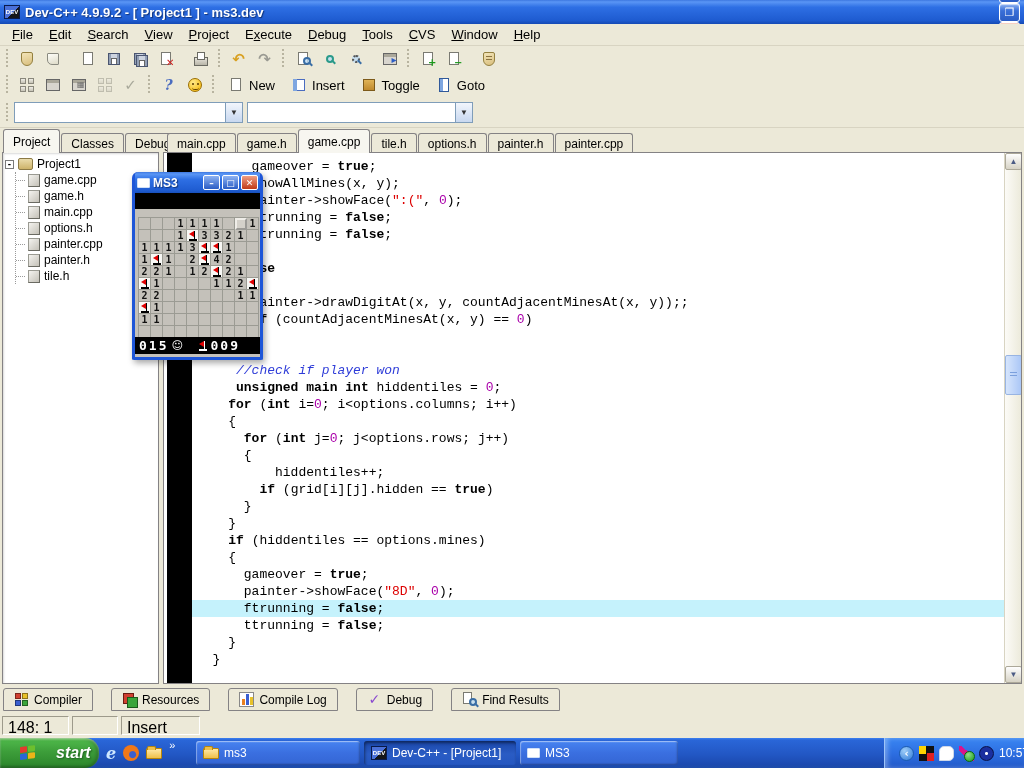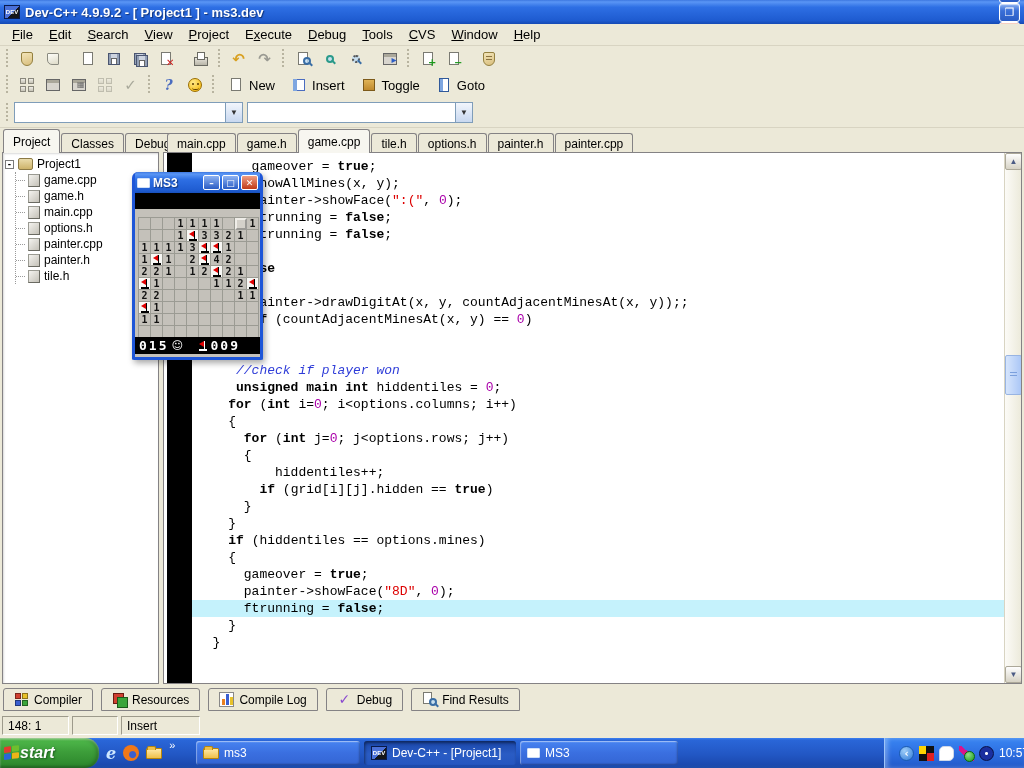--- a/index.html
+++ b/index.html
@@ -149,45 +149,45 @@
     border-top:3px solid transparent;border-bottom:3px solid transparent;border-right:5px solid #e00000;}
   .flg::after{content:"";position:absolute;left:5px;top:0;width:1px;height:8px;background:#000;}
   .flg.wht{border-bottom-color:#fff;}
   .flg.wht::after{background:#fff;}
   .ms3-status{height:17px;background:#000;color:#fff;display:flex;align-items:center;gap:3px;
     padding:0 4px;font:bold 13px "DejaVu Sans Mono",monospace;letter-spacing:2px;}
   .smiley{width:11px;height:11px;color:#fff;font-size:11px;line-height:11px;font-family:"DejaVu Sans",sans-serif;letter-spacing:0;}
   .ms3-status .flg{margin-left:14px;}
 
   
-  .btabs{position:absolute;left:3px;top:688px;height:25px;display:flex;align-items:flex-start;gap:8px;}
+  .btabs{position:absolute;left:3px;top:688px;height:25px;display:flex;align-items:flex-start;gap:18px;}
   .btab{background:#ece9d8;border:1px solid #848284;border-radius:3px 3px 0 0;height:23px;
     display:flex;align-items:center;gap:5px;padding:0 10px;font-size:12px;}
   .bic{position:relative;width:15px;height:15px;}
   .bt-compiler span{position:absolute;width:6px;height:6px;}
   .bt-resources::before{content:"";position:absolute;left:1px;top:1px;width:9px;height:9px;background:#d04030;border:1px solid #6a1a10;}
   .bt-resources::after{content:"";position:absolute;left:5px;top:5px;width:9px;height:9px;background:#3aa53a;border:1px solid #1a5a1a;}
   .bt-log{background:#fff;border:1px solid #888;}
   .bt-log span{position:absolute;bottom:1px;width:3px;}
   .bt-debug{color:#8a4ad0;font:bold 14px "DejaVu Sans",sans-serif;line-height:15px;text-align:center;}
   .bt-find .pg{left:1px;top:0;width:9px;height:12px;}
   .bt-find .mg{right:0;bottom:1px;}
 
   
   .statusbar{position:absolute;left:0;top:714px;width:1024px;height:23px;background:#ece9d8;
     display:flex;align-items:center;gap:3px;padding:2px;}
-  .sbpanel{height:19px;border:1px solid;border-color:#9d9a8b #fff #fff #9d9a8b;padding:2px 5px;font-size:12px;white-space:nowrap;overflow:hidden;}
+  .sbpanel{height:19px;border:1px solid;border-color:#9d9a8b #fff #fff #9d9a8b;padding:2px 5px;font-size:16px;white-space:nowrap;overflow:hidden;}
 
   
   .taskbar{position:absolute;left:0;top:738px;width:1024px;height:30px;
     background:linear-gradient(180deg,#3a80f0 0%,#2a66d8 7%,#2257c4 55%,#1c4ab0 88%,#1e4ca8 100%);}
   .startbtn{position:absolute;left:0;top:0;width:99px;height:30px;border-radius:0 14px 14px 0;
     background:linear-gradient(180deg,#7fdc6f 0%,#4db649 10%,#3d9e3a 45%,#2f8a2e 88%,#236f24 100%);
     box-shadow:inset -2px 0 4px rgba(0,0,0,.3),inset 0 1px 2px rgba(255,255,255,.5);
-    display:flex;align-items:center;gap:0;padding-left:4px;color:#fff;
+    display:flex;align-items:center;gap:20px;padding-left:20px;color:#fff;
     font:bold italic 16px "Liberation Sans",sans-serif;text-shadow:1px 1px 2px #1d5c1d;text-align:right;}
   .sflag{width:16px;height:14px;display:grid;grid-template-columns:7px 7px;grid-auto-rows:6px;gap:1px;transform:skewY(-8deg);}
   .sflag span{border-radius:1px;}
   .ql{position:absolute;left:102px;top:0;height:30px;display:flex;align-items:center;gap:7px;padding-left:4px;}
   .qlie{color:#cfe8ff;font:bold italic 16px "DejaVu Serif",serif;}
   .qlff{width:16px;height:16px;border-radius:50%;background:radial-gradient(circle at 60% 60%,#3a5fd0 0 22%,#f07818 30% 70%,#d8480e 100%);}
   .fold{position:relative;width:16px;height:11px;background:linear-gradient(#ffe9a8,#f0c04a);border:1px solid #b8860b;border-radius:1px;}
   .fold::before{content:"";position:absolute;top:-3px;left:0;width:7px;height:3px;background:#f0c04a;border:1px solid #b8860b;border-bottom:none;border-radius:2px 2px 0 0;}
   .chev{color:#fff;font-size:11px;align-self:flex-start;margin-top:1px;}
   .task{position:absolute;top:3px;height:24px;border-radius:3px;display:flex;align-items:center;gap:5px;
@@ -473,20 +473,21 @@
         <div class="line">      <span class="t-p">{</span></div>
         <div class="line">          <span class="t-p">hiddentiles++;</span></div>
         <div class="line">        <span class="t-k">if</span><span class="t-p"> (grid[i][j].hidden == </span><span class="t-k">true</span><span class="t-p">)</span></div>
         <div class="line">      <span class="t-p">}</span></div>
         <div class="line">    <span class="t-p">}</span></div>
         <div class="line">    <span class="t-k">if</span><span class="t-p"> (hiddentiles == options.mines)</span></div>
         <div class="line">    <span class="t-p">{</span></div>
         <div class="line">      <span class="t-p">gameover = </span><span class="t-k">true</span><span class="t-p">;</span></div>
         <div class="line">      <span class="t-p">painter-&gt;showFace(</span><span class="t-s">"8D"</span><span class="t-p">, </span><span class="t-n">0</span><span class="t-p">);</span></div>
         <div class="line hl">      <span class="t-p">ftrunning = </span><span class="t-k">false</span><span class="t-p">;</span></div>
+        <div class="line">      <span class="t-p">ttrunning = </span><span class="t-k">false</span><span class="t-p">;</span></div>
         <div class="line">    <span class="t-p">}</span></div>
         <div class="line">  <span class="t-p">}</span></div>
       </div>
     <div class="vsb">
       <div class="sbtn up">▲</div>
       <div class="thumb"></div>
       <div class="sbtn dn">▼</div>
     </div>
   </div>
 

